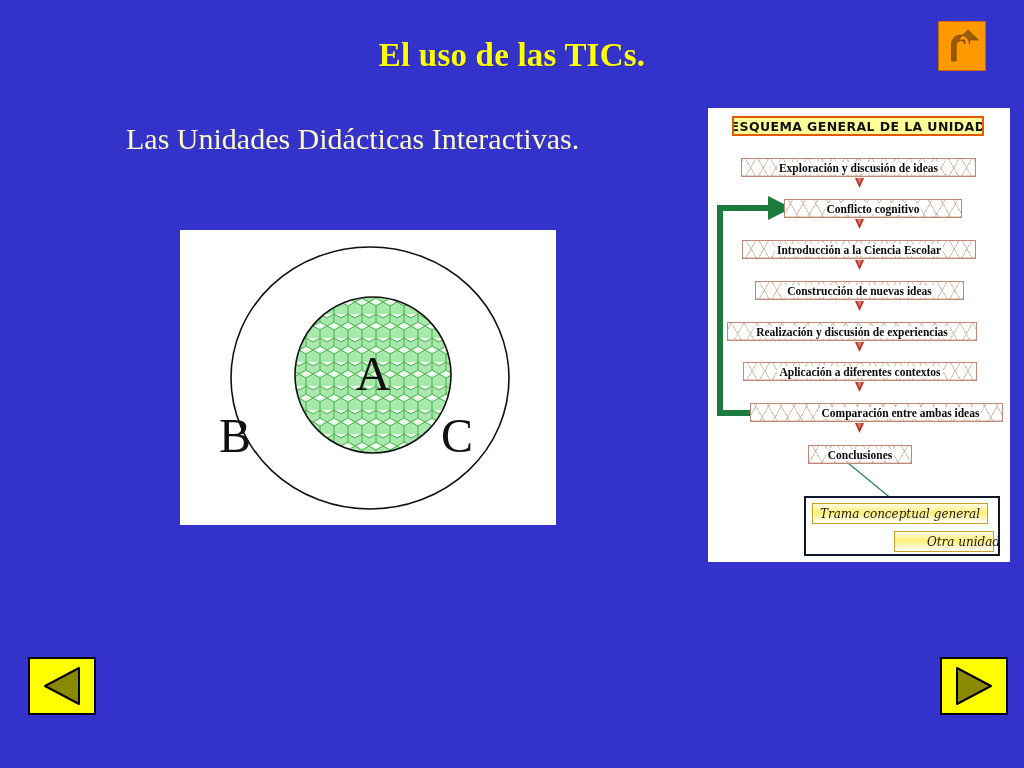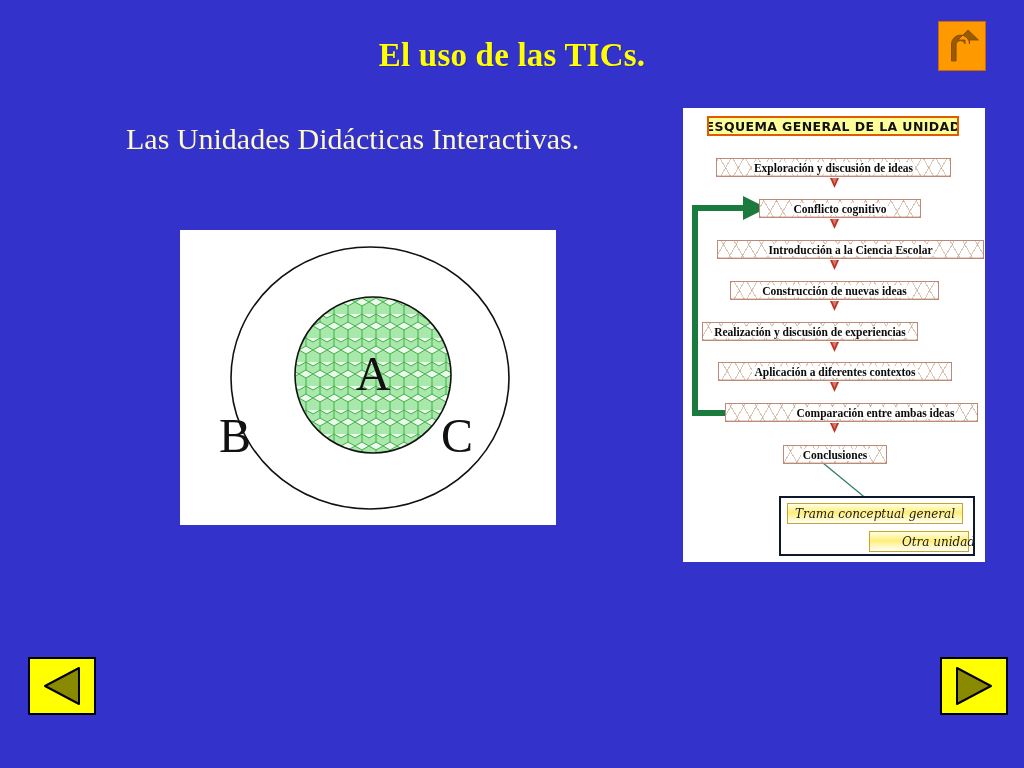--- a/index.html
+++ b/index.html
@@ -56,21 +56,21 @@
   
   #venn-panel{
     position:absolute;left:180px;top:230px;width:376px;height:295px;
     background:#ffffff;
     overflow:hidden;
   }
   #venn-svg{display:block;width:100%;height:100%;}
 
   
   #flow-panel{
-    position:absolute;left:683px;top:108px;width:302px;height:454px;
+    position:absolute;left:708px;top:108px;width:302px;height:454px;
     background:#ffffff;
     overflow:hidden;
   }
   #flow-header{
     position:absolute;left:24px;top:8px;width:252px;height:20px;
     background:#ffff99;
     border:2px solid #e05a00;
     box-sizing:border-box;
     display:flex;align-items:center;justify-content:center;
     font-family:"DejaVu Sans", sans-serif;
@@ -193,30 +193,30 @@
 
       <path d="M140 355 L185 392" fill="none" stroke="#2E7D5B" stroke-width="1.2"></path>
       <polygon points="190,396 180,388 182,396" fill="#2E7D5B"></polygon>
       <path d="M150 410 L205 431" fill="none" stroke="#2E7D5B" stroke-width="1.2"></path>
       <polygon points="211,433 200,427 202,435" fill="#2E7D5B"></polygon>
     </svg>
 
     <div class="flow-box" style="left:33px;top:50px;width:235px;">
       <span>Exploración y discusión de ideas</span>
     </div>
-    <div class="flow-box" style="left:76px;top:91px;width:162px;">
+    <div class="flow-box" style="left:76px;top:91px;width:178px;">
       <span>Conflicto cognitivo</span>
     </div>
-    <div class="flow-box" style="left:34px;top:132px;width:267px;justify-content:center;">
+    <div class="flow-box" style="left:34px;top:132px;width:234px;justify-content:center;">
       <span>Introducción a la Ciencia Escolar</span>
     </div>
     <div class="flow-box" style="left:47px;top:173px;width:209px;">
       <span>Construcción de nuevas ideas</span>
     </div>
-    <div class="flow-box" style="left:19px;top:214px;width:216px;">
+    <div class="flow-box" style="left:19px;top:214px;width:250px;">
       <span>Realización y discusión de experiencias</span>
     </div>
     <div class="flow-box" style="left:35px;top:254px;width:234px;">
       <span>Aplicación a diferentes contextos</span>
     </div>
     <div class="flow-box" style="left:42px;top:295px;width:253px;padding-left:48px;">
       <span>Comparación entre ambas ideas</span>
     </div>
     <div class="flow-box" style="left:100px;top:337px;width:104px;">
       <span>Conclusiones</span>

